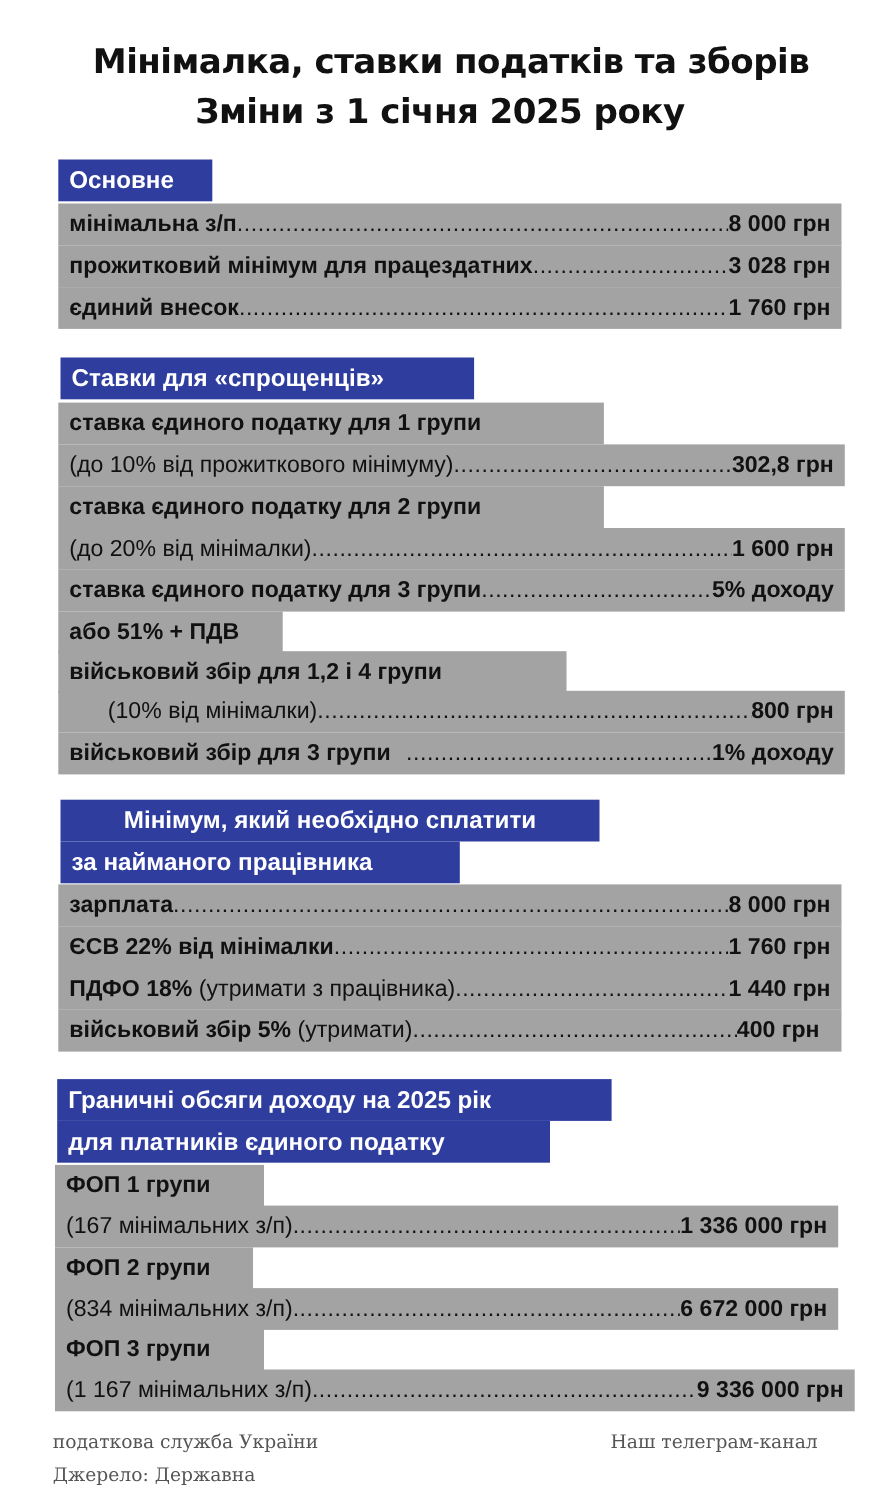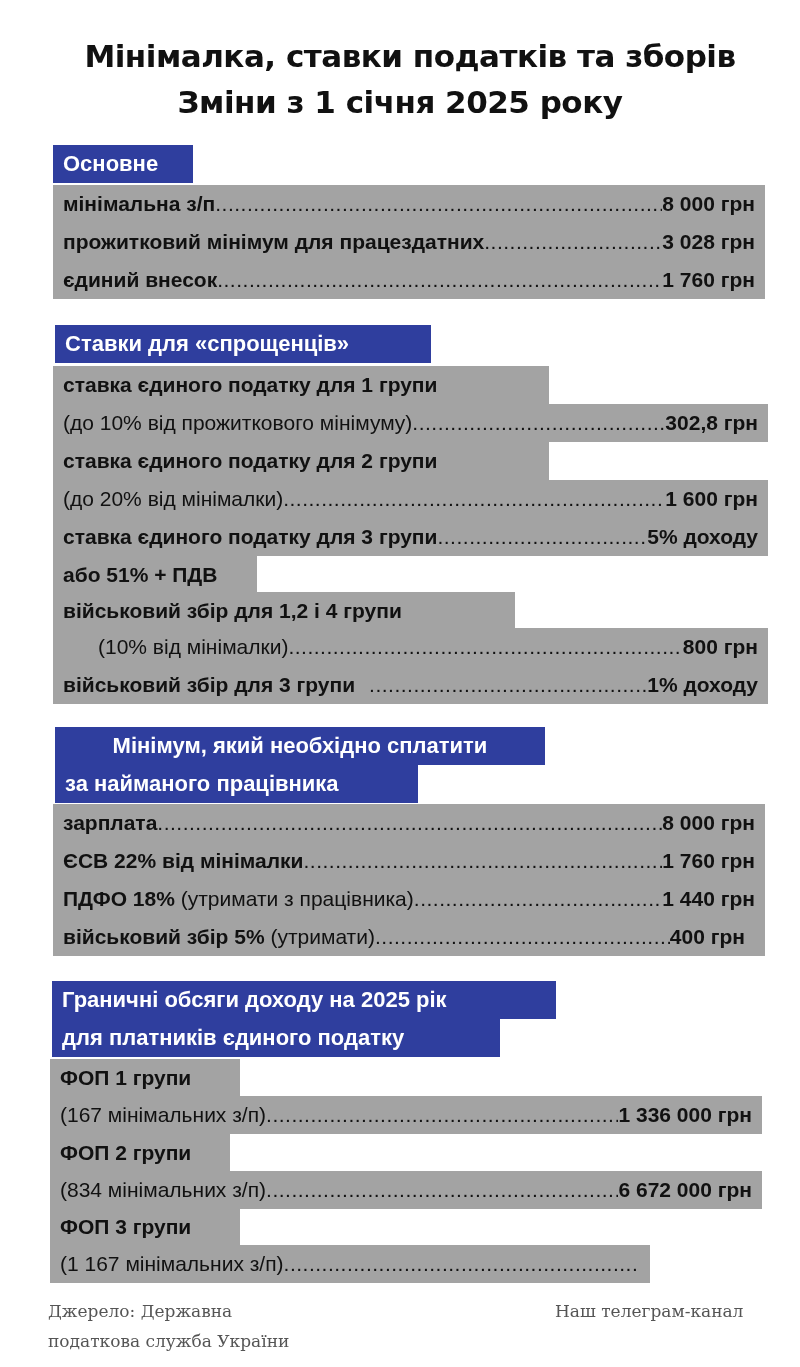--- a/index.html
+++ b/index.html
@@ -143,25 +143,26 @@
     <span class="lbl">ФОП 2 групи</span>
   </div>
   <div class="row" style="left:50px; top:1171px; width:712px;">
     <span class="reg">(834 мінімальних з/п)</span>
     <span class="dots"></span>
     <span class="val">6 672 000 грн</span>
   </div>
   <div class="row" style="left:50px; top:1208px; width:190px;">
     <span class="lbl">ФОП 3 групи</span>
   </div>
-  <div class="row" style="left:50px; top:1245px; width:600px;justify-content:flex-end;">
+  <div class="row" style="left:50px; top:1245px; width:727px;justify-content:flex-end;">
     <span class="reg">(1 167 мінімальних з/п)</span>
     <span class="dots"></span>
+    <span class="val">9 336 000 грн</span>
   </div>
 </div>
 
 <div class="foot" style="left:48px; top:1296px;">
+  <div>податкова служба України</div>
   <div>Джерело: Державна</div>
-  <div>податкова служба України</div>
 </div>
 <div class="foot" style="left:555px; top:1296px;">
   <div>Наш телеграм-канал</div>
 </div>
 
 </body></html>

